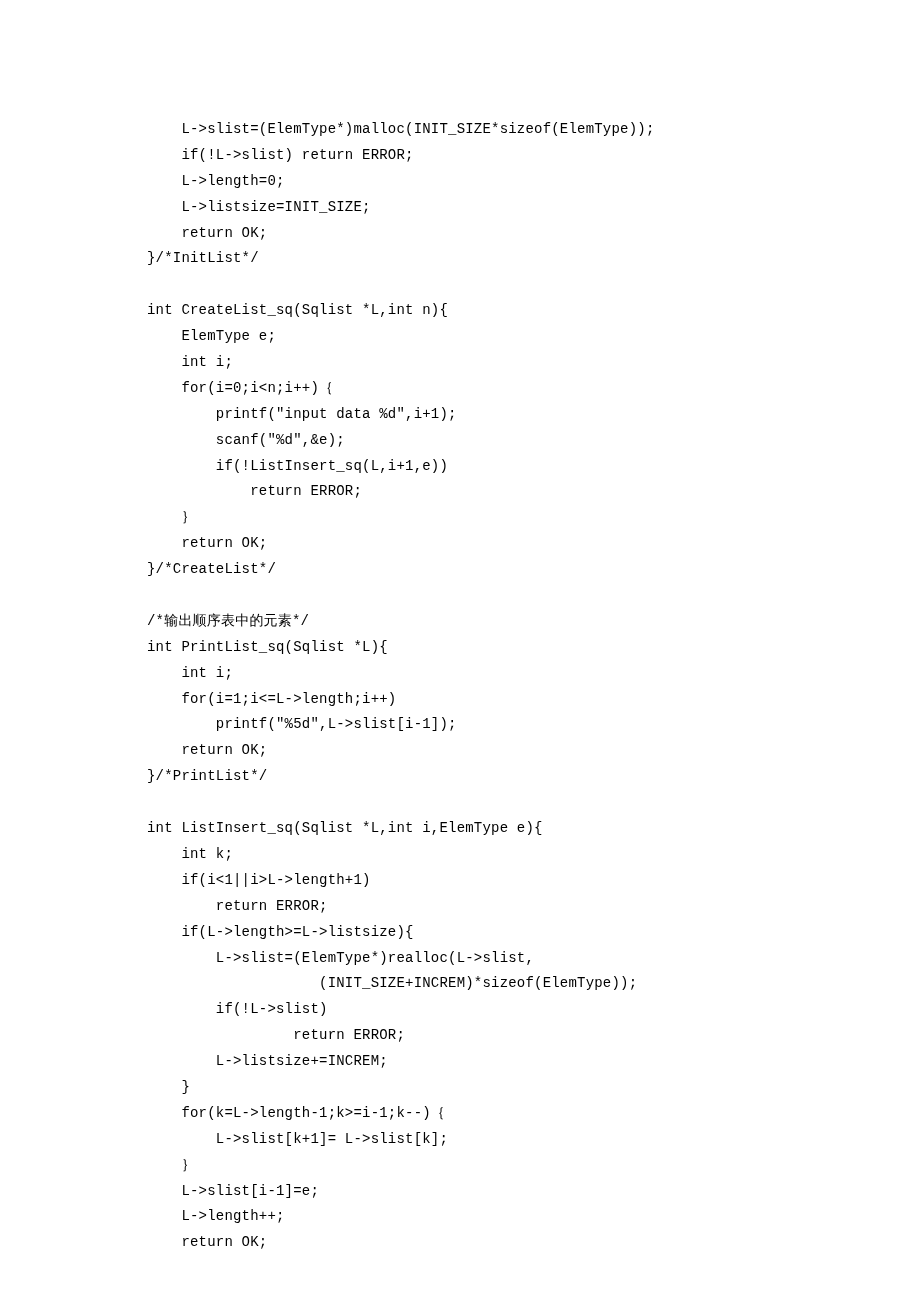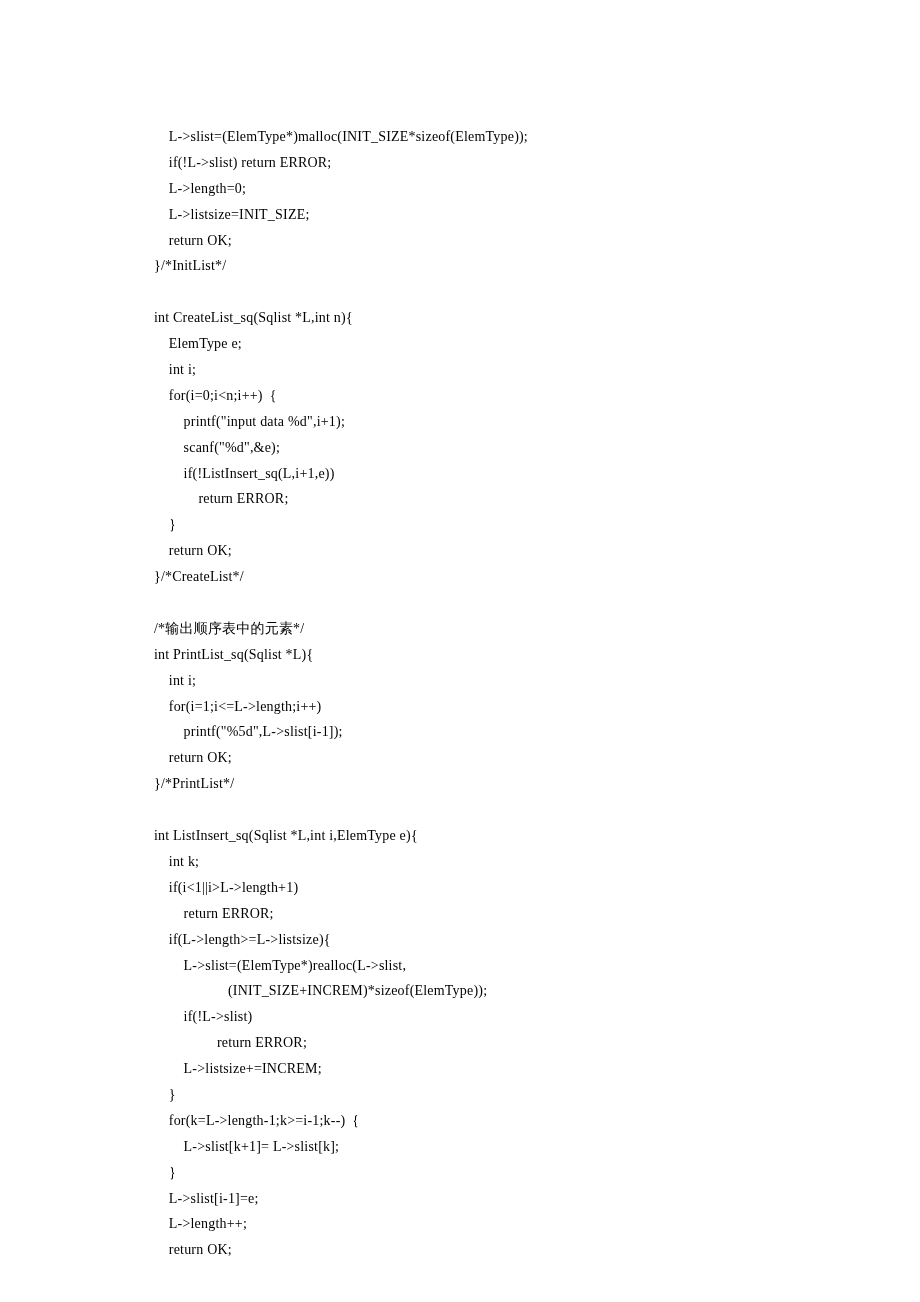--- a/index.html
+++ b/index.html
@@ -12,22 +12,22 @@
     color: #000;
   }
   .page {
     width: 920px;
     min-height: 1302px;
     box-sizing: border-box;
     padding: 108px 0 0 138px;
     background: #fff;
   }
   pre.code {
-    margin: 16px;
-    font-family: Liberation Serif, serif;
+    margin: 9px;
+    font-family: Liberation Mono, monospace;
     font-size: 14px;
     line-height: 1.85;
     white-space: pre;
     letter-spacing: 0.2px;
   }
 </style>
 </head>
 <body>
 
 <div class="page">

